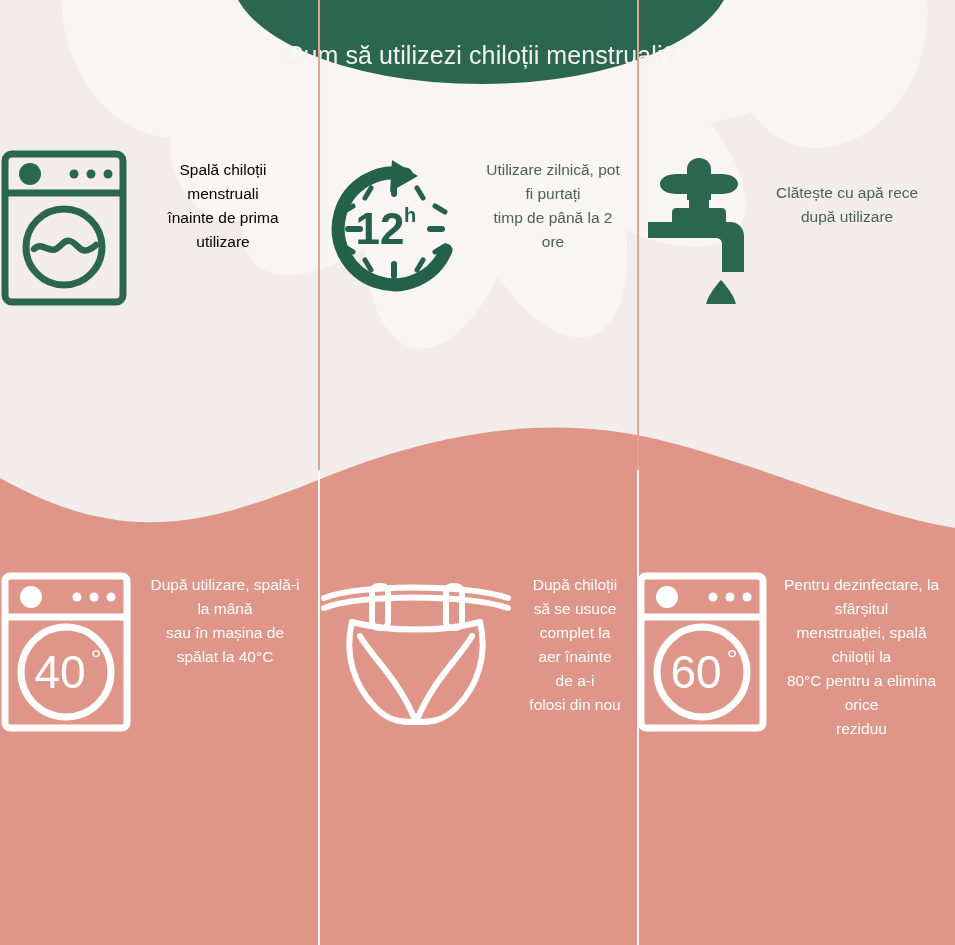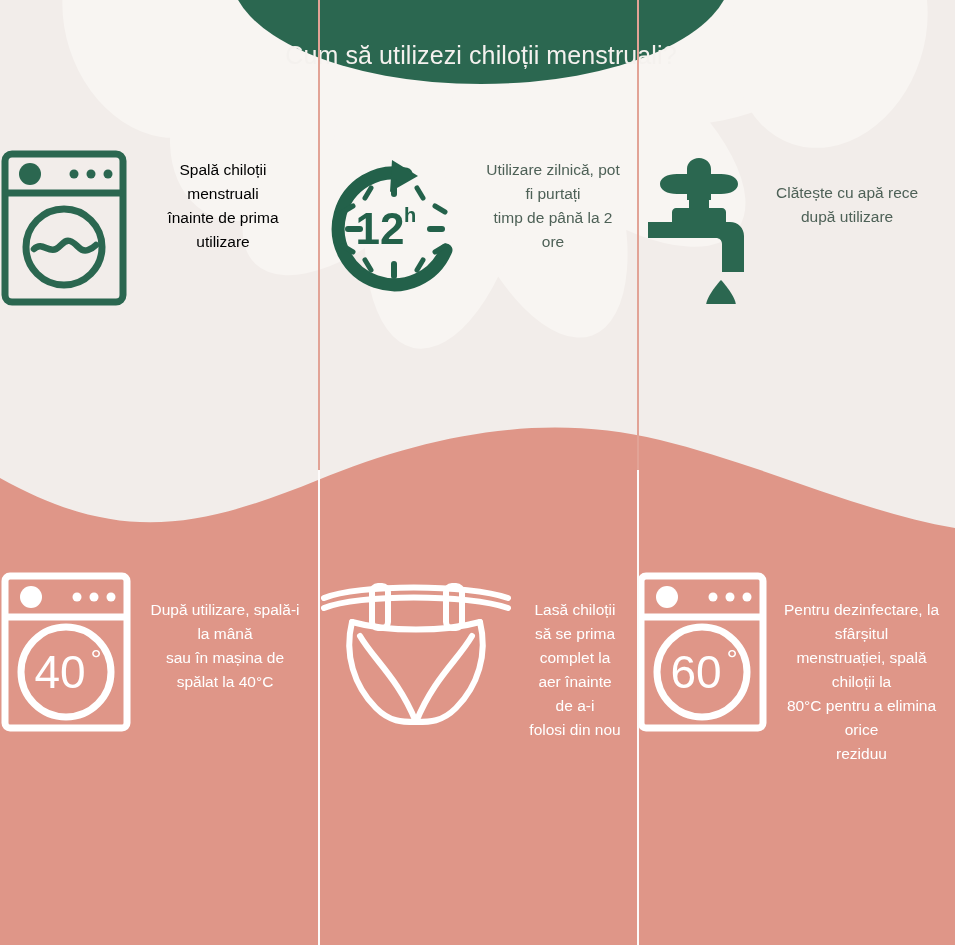--- a/index.html
+++ b/index.html
@@ -94,21 +94,21 @@
   .row-top { padding-top: 138px; }
   .row-top .caption {
     color: #4e6157;
     margin-top: 20px;
   }
 
   
   .row-bottom { padding-top: 90px; }
   .row-bottom .caption {
     color: #ffffff;
-    margin-top: 36px;
+    margin-top: 11px;
   }
 
   
   .divider {
     position: absolute;
     width: 2px;
     z-index: 6;
   }
   .div-top-1  { left: 318px; top: 0px;   height: 472px; background: #e2a396; }
   .div-top-2  { left: 637px; top: 0px;   height: 472px; background: #e2a396; }
@@ -263,21 +263,21 @@
             <path d="M34,46 C70,56 126,56 162,46"></path>
 
             <path d="M34,46 C26,78 36,110 58,132 C72,146 84,146 98,146
                      C112,146 124,146 138,132 C160,110 170,78 162,46"></path>
 
             <path d="M42,60 C56,84 80,102 98,146"></path>
             <path d="M154,60 C140,84 116,102 98,146"></path>
           </g>
         </svg>
       </div>
-      <div class="caption">Lasă chiloții să se prima
+      <div class="caption">După chiloții să se usuce
 complet la aer înainte de a-i
 folosi din nou</div>
     </div>
 
     <div class="cell row-bottom">
       <div class="icon-wrap">
         <svg width="132" height="162" viewBox="0 0 132 162">
           <rect x="5" y="5" width="122" height="152" rx="5" fill="none" stroke="#ffffff" stroke-width="7"></rect>
           <line x1="5" y1="46" x2="127" y2="46" stroke="#ffffff" stroke-width="7"></line>
           <circle cx="31" cy="26" r="11" fill="#ffffff"></circle>

